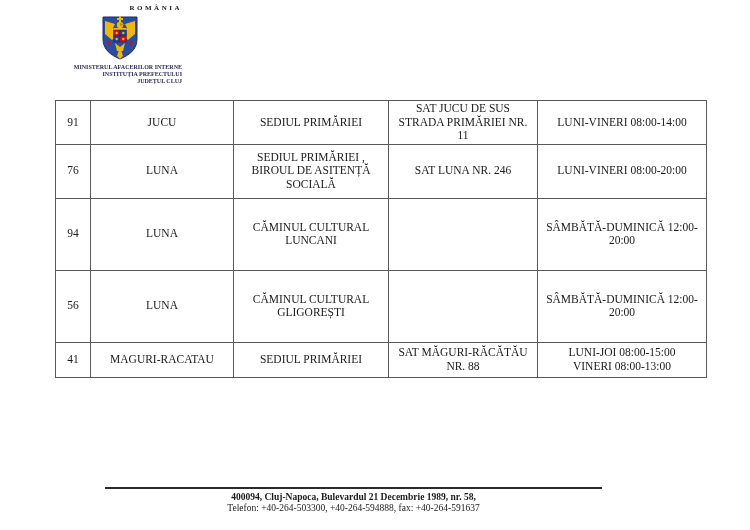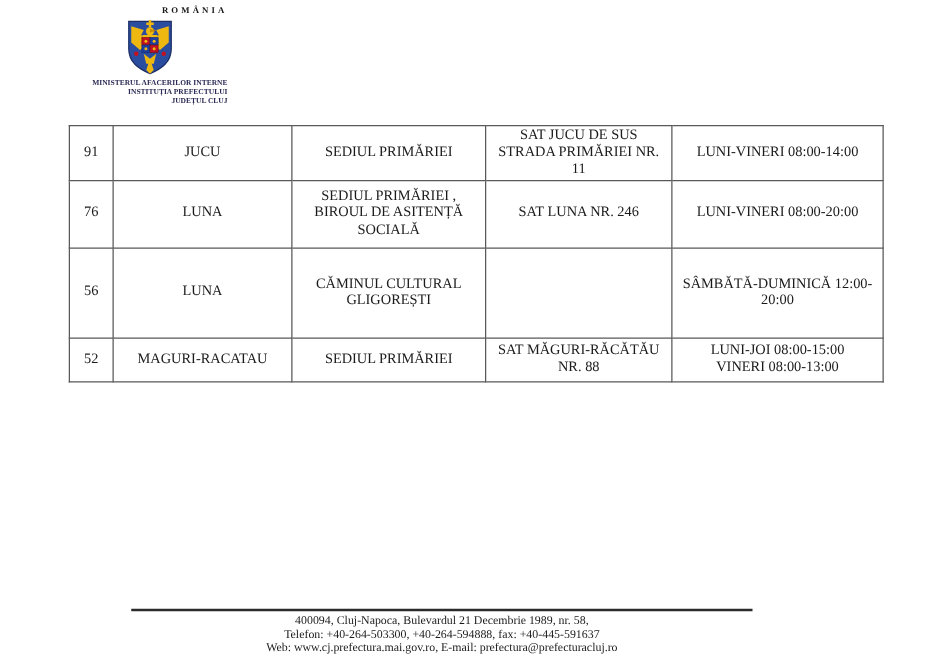--- a/index.html
+++ b/index.html
@@ -39,21 +39,21 @@
   col.c-sched{width:169px;}
   tr.r0{height:30px;} tr.r1{height:54px;} tr.r2{height:69px;}
   tr.r3{height:72px;} tr.r4{height:72px;} tr.r5{height:35px;}
   tr.r6{height:31px;}
   
   .footer{
     position:absolute;left:105px;top:487px;width:497px;text-align:center;
   }
   .footer-rule{height:2px;background:#2b2b2b;margin-bottom:3px;}
   .footer-line{font-size:9.5px;line-height:11px;color:#1a1a1a;}
-  .footer-line.bold{font-weight:normal;}
+  .footer-line.bold{font-weight:bold;}
 </style>
 </head>
 <body>
 
 <div class="letterhead">
   <div class="country">ROMÂNIA</div>
 
   <svg class="coa" width="48" height="48" viewBox="0 0 48 48">
 
     <path d="M7,3 h34 v22 c0,11 -8,16 -17,20 C15,41 7,36 7,25 Z" fill="#2b4da0" stroke="#1b2f66" stroke-width="1"></path>
@@ -110,38 +110,45 @@
     </tr>
     <tr class="r1">
       <td>76</td>
       <td>LUNA</td>
       <td>SEDIUL PRIMĂRIEI ,
 BIROUL DE ASITENȚĂ
 SOCIALĂ</td>
       <td>SAT LUNA NR. 246</td>
       <td>LUNI-VINERI 08:00-20:00</td>
     </tr>
+    <tr class="r3">
+      <td>94</td>
+      <td>LUNA</td>
+      <td>CĂMINUL CULTURAL
+LUNCANI</td>
+      <td></td>
+      <td>SÂMBĂTĂ-DUMINICĂ 12:00-20:00</td>
+    </tr>
     <tr class="r4">
       <td>56</td>
       <td>LUNA</td>
       <td>CĂMINUL CULTURAL
 GLIGOREȘTI</td>
       <td></td>
       <td>SÂMBĂTĂ-DUMINICĂ 12:00-20:00</td>
     </tr>
     <tr class="r5">
-      <td>52</td>
+      <td>41</td>
       <td>MAGURI-RACATAU</td>
       <td>SEDIUL PRIMĂRIEI</td>
       <td>SAT MĂGURI-RĂCĂTĂU
 NR. 88</td>
       <td>LUNI-JOI 08:00-15:00
 VINERI  08:00-13:00</td>
     </tr>
   </tbody>
 </table>
 
 <div class="footer">
   <div class="footer-rule"></div>
   <div class="footer-line bold">400094, Cluj-Napoca, Bulevardul 21 Decembrie 1989, nr. 58,</div>
-  <div class="footer-line">Telefon: +40-264-503300,  +40-264-594888, fax: +40-445-591637</div>
-  <div class="footer-line">Web: www.cj.prefectura.mai.gov.ro, E-mail: prefectura@prefecturacluj.ro</div>
+  <div class="footer-line">Telefon: +40-264-503300,  +40-264-594888, fax: +40-264-591637</div>
 </div>
 
 </body></html>

